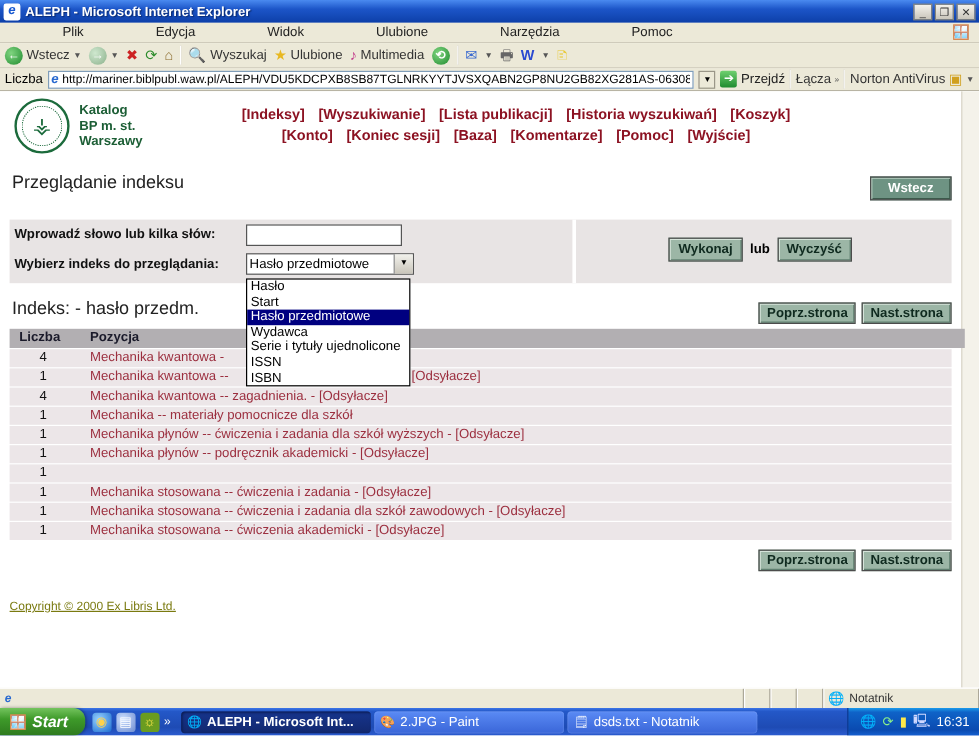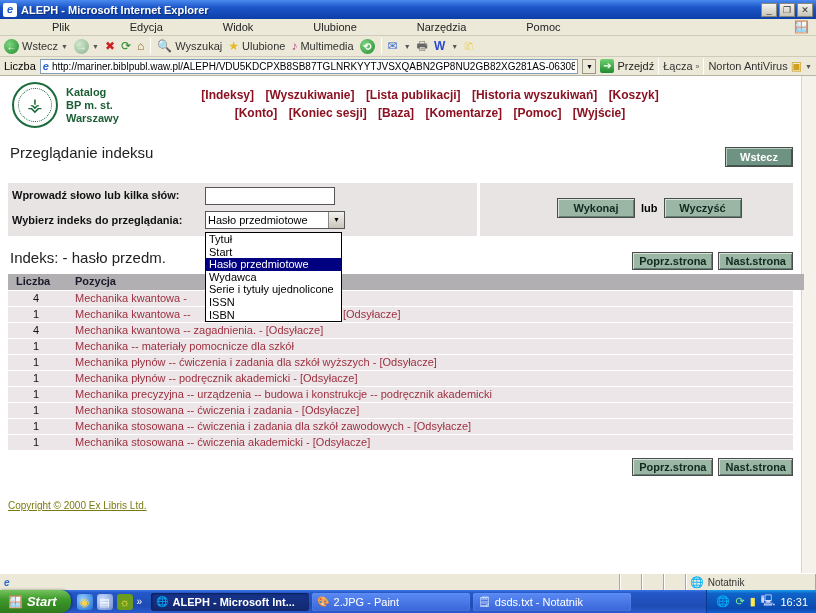--- a/index.html
+++ b/index.html
@@ -55,21 +55,21 @@
   .wstecz { position:absolute; right:23px; top:71px; width:68px; height:20px; line-height:18px; }
 
   .formband { position:absolute; left:8px; top:107px; right:23px; height:53px; background:#e8e4e4; }
   .formband .cellgap { position:absolute; left:469px; top:0; width:3px; height:100%; background:#fff; }
   .flabel { position:absolute; left:4px; font-weight:bold; color:#111; }
   .txtinput { position:absolute; left:197px; top:4px; width:130px; height:18px; background:#fff; border:1px solid #555; }
   .selbox { position:absolute; left:197px; top:28px; width:140px; height:18px; background:#fff; border:1px solid #555; display:flex; align-items:center; }
   .selbox .selval { flex:1; padding-left:2px; font-size:11px; color:#000; white-space:nowrap; overflow:hidden; }
   .selbox .selarrow { width:16px; height:16px; background:linear-gradient(180deg,#f2f1ec,#c9c5ba); border-left:1px solid #888; font-size:7px; text-align:center; line-height:15px; }
   .formbtns { position:absolute; left:549px; top:15px; display:flex; align-items:center; gap:6px; }
-  .formbtns .btn { width:78px; height:20px; line-height:18px; }
+  .formbtns .btn { width:62px; height:20px; line-height:18px; }
   .lub { font-weight:bold; color:#000; }
 
   .droplist { position:absolute; left:205px; top:156px; width:137px; background:#fff; border:1px solid #000; z-index:20; }
   .droplist .opt { height:12.6px; line-height:12.5px; padding-left:3px; color:#000; font-size:11px; white-space:nowrap; cursor:pointer; }
   .droplist .opt.sel { background:#000080; color:#fff; }
 
   .idxheading { position:absolute; left:10px; top:173px; font-size:15px; color:#222; }
   .pgbtns { position:absolute; right:23px; display:flex; gap:5px; }
   .pgbtns.top { top:176px; } .pgbtns.bottom { top:382px; }
   .pgbtns .btn { height:18px; line-height:16px; padding:0 6px; }
@@ -278,38 +278,37 @@
     <div class="row">
       <span class="cnt">1</span>
       <span class="entry">Mechanika płynów -- ćwiczenia i zadania dla szkół wyższych - [Odsyłacze]</span>
     </div>
     <div class="row">
       <span class="cnt">1</span>
       <span class="entry">Mechanika płynów -- podręcznik akademicki - [Odsyłacze]</span>
     </div>
     <div class="row">
       <span class="cnt">1</span>
-      <span class="entry">Mechanika precyzyjna -- urządzenia -- budowa i konstrukcje -- podręcznik akademicki</span>
     </div>
     <div class="row">
       <span class="cnt">1</span>
       <span class="entry">Mechanika stosowana -- ćwiczenia i zadania - [Odsyłacze]</span>
     </div>
     <div class="row">
       <span class="cnt">1</span>
       <span class="entry">Mechanika stosowana -- ćwiczenia i zadania dla szkół zawodowych - [Odsyłacze]</span>
     </div>
     <div class="row">
       <span class="cnt">1</span>
       <span class="entry">Mechanika stosowana -- ćwiczenia akademicki - [Odsyłacze]</span>
     </div>
   </div>
 
   <div class="droplist">
-    <div class="opt">Tytuł</div>
+    <div class="opt">Hasło</div>
     <div class="opt">Start</div>
     <div class="opt sel">Hasło przedmiotowe</div>
     <div class="opt">Wydawca</div>
     <div class="opt">Serie i tytuły ujednolicone</div>
     <div class="opt">ISSN</div>
     <div class="opt">ISBN</div>
   </div>
 
   <div class="pgbtns bottom">
     <div class="btn">Poprz.strona</div>

